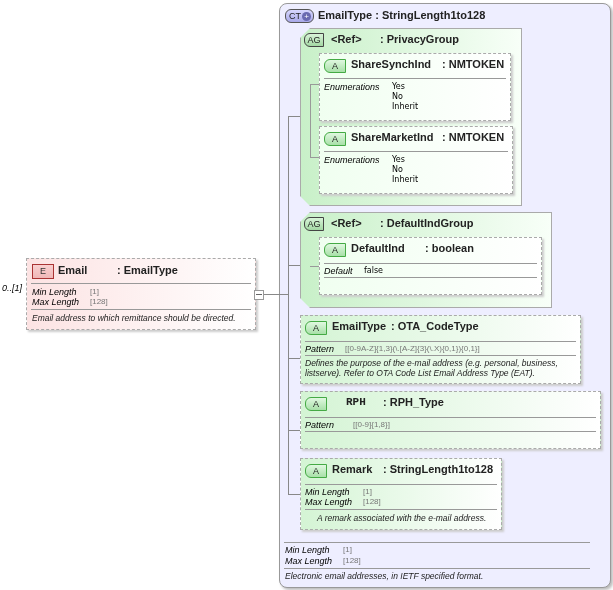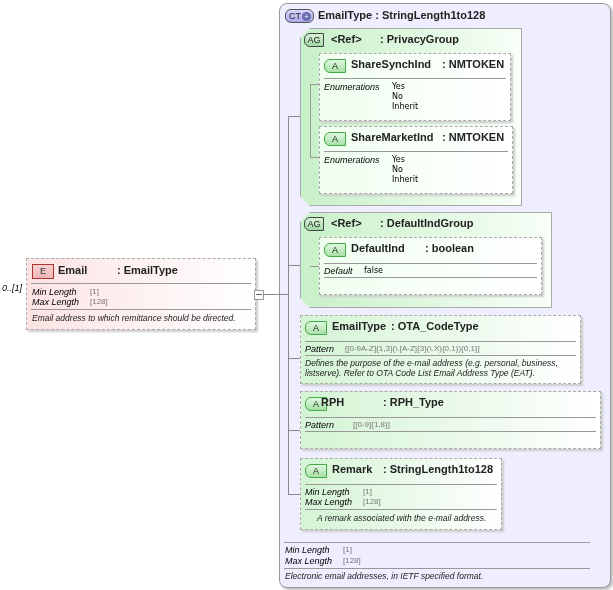--- a/index.html
+++ b/index.html
@@ -130,21 +130,21 @@
   <div class="hr" style="left:4px;top:25px;width:271px;"></div>
   <div class="abs lbl" style="left:4px;top:28px;">Pattern</div>
   <div class="abs val" style="left:44px;top:28px;white-space:nowrap;">[[0-9A-Z]{1,3}(\.[A-Z]{3}(\.X){0,1}){0,1}]</div>
   <div class="hr" style="left:4px;top:39px;width:271px;"></div>
   <div class="abs desc" style="left:4px;top:42px;white-space:nowrap;">Defines the purpose of the e-mail address (e.g. personal, business,</div>
   <div class="abs desc" style="left:4px;top:52px;white-space:nowrap;">listserve). Refer to OTA Code List Email Address Type (EAT).</div>
 </div>
 
 <div class="attr" style="left:300px;top:391px;width:299px;height:56px;">
   <div class="badge-a" style="left:4px;top:5px;">A</div>
-  <div class="abs title" style="left:20px;top:4px;">RPH</div>
+  <div class="abs title" style="left:45px;top:4px;font-family:Liberation Mono, monospace;">RPH</div>
   <div class="abs title" style="left:82px;top:4px;">: RPH_Type</div>
   <div class="hr" style="left:4px;top:25px;width:291px;"></div>
   <div class="abs lbl" style="left:4px;top:28px;">Pattern</div>
   <div class="abs val" style="left:44px;top:28px;white-space:nowrap;margin-left:8px;">[[0-9]{1,8}]</div>
   <div class="hr" style="left:4px;top:39px;width:291px;"></div>
 </div>
 
 <div class="attr" style="left:300px;top:458px;width:200px;height:70px;">
   <div class="badge-a" style="left:4px;top:5px;">A</div>
   <div class="abs title" style="left:31px;top:4px;">Remark</div>

